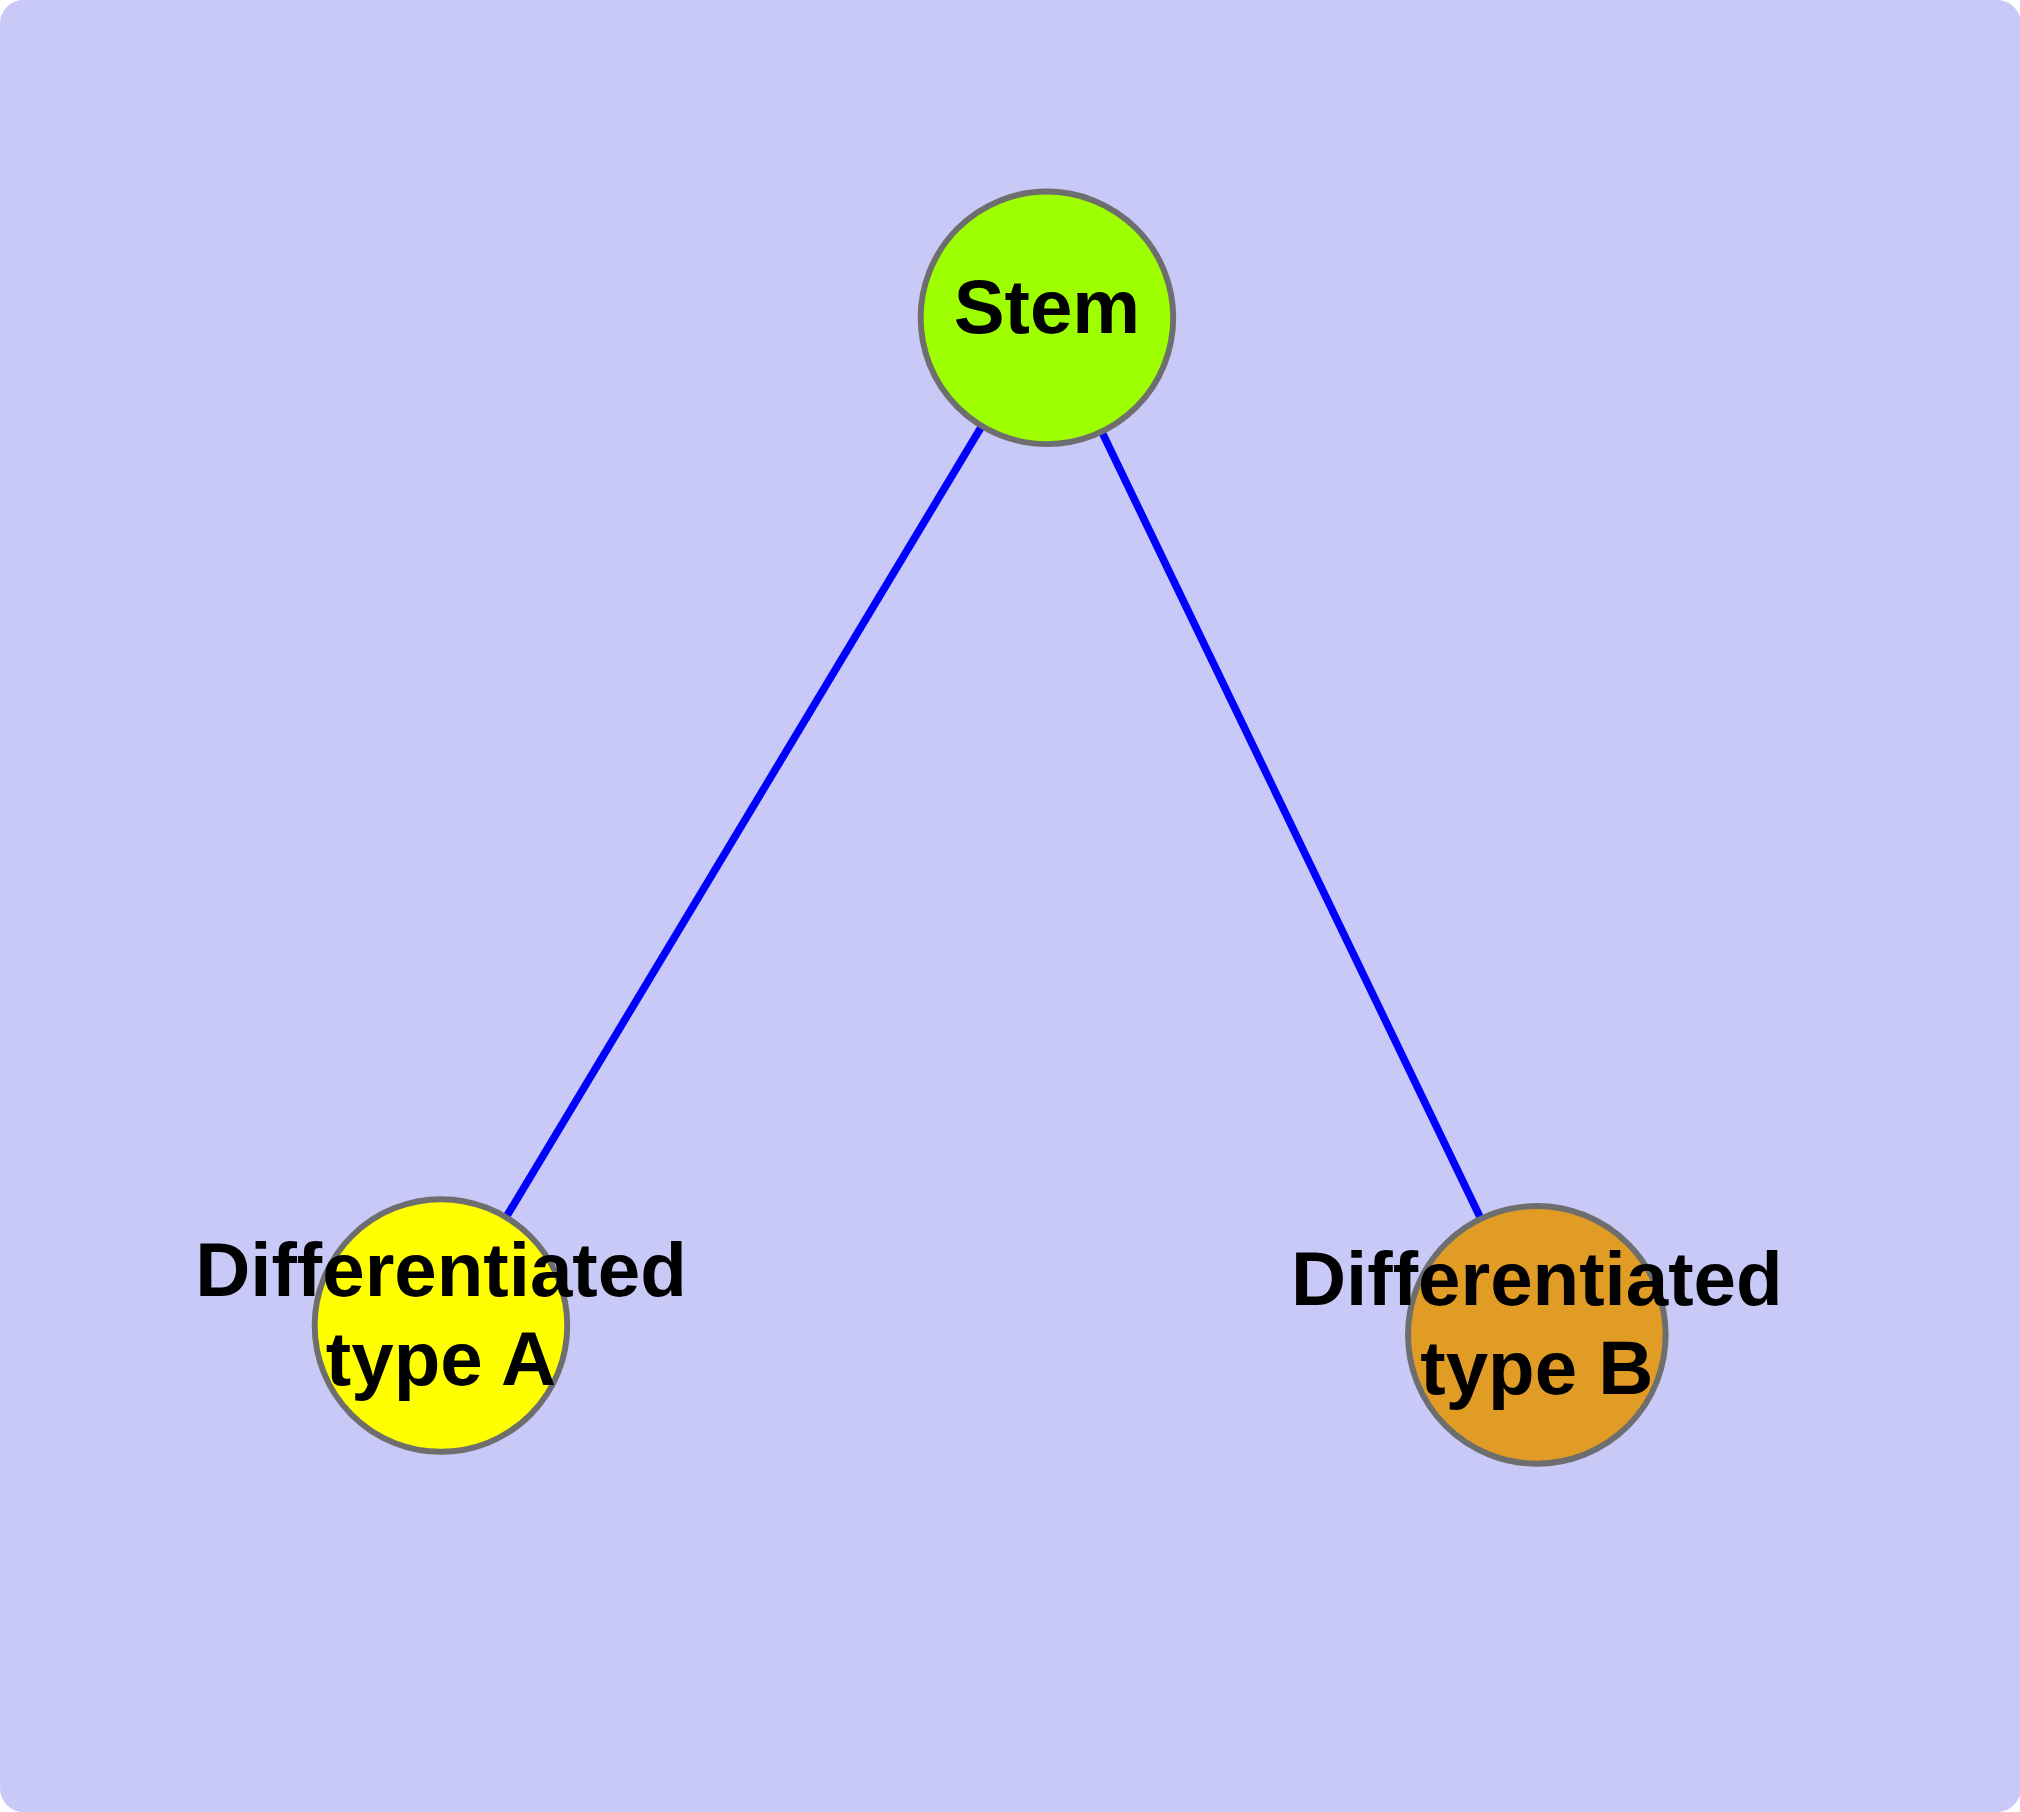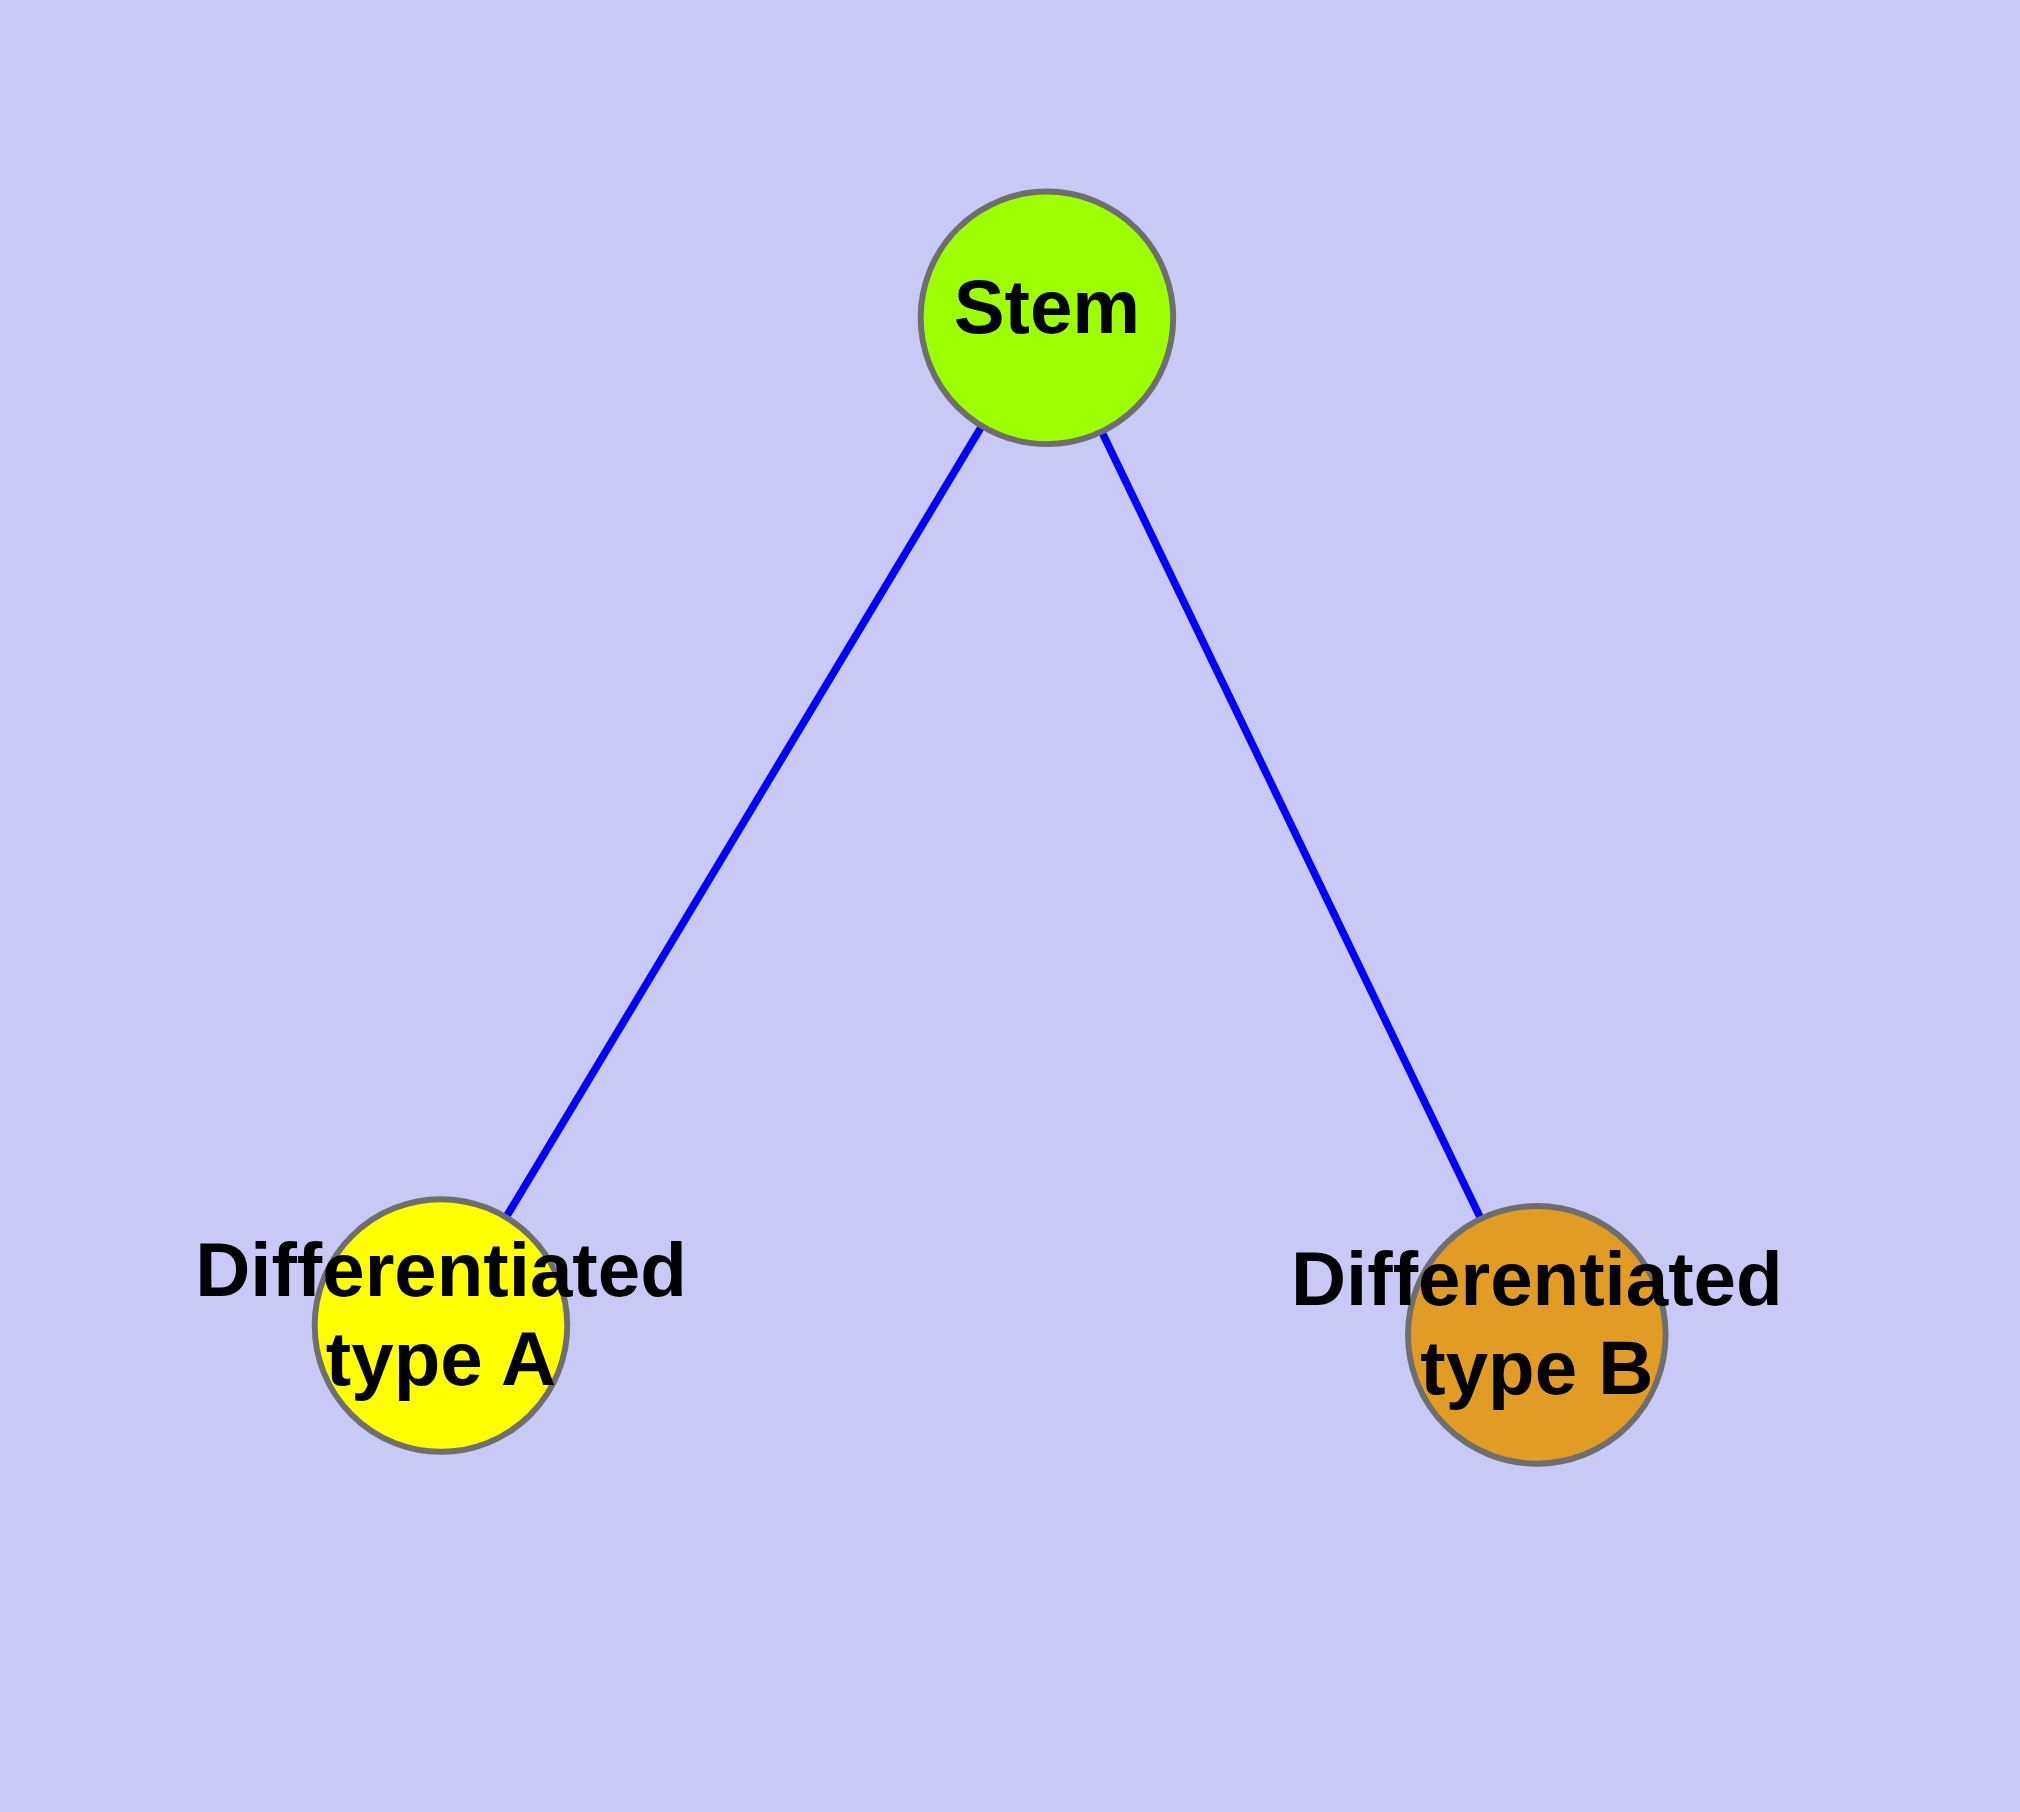--- a/index.html
+++ b/index.html
@@ -27,21 +27,21 @@
   .node-label {
     font-family: "Liberation Sans", sans-serif;
     font-weight: bold;
     fill: #000000;
     paint-order: normal;
   }
 </style>
 </head>
 <body>
 
-<div id="stage" style="width: 2021px; height: 1812px;">
+<div id="stage" style="width: 2021px; height: 1812px; border-radius: 24px;">
   <svg id="canvas" class="graph-svg" viewBox="0 0 2384 2138" style="width: 2021px; height: 1812px;">
 
     <rect id="bg-rect" x="0" y="0" width="2384" height="2138" fill="#C9C9F7"></rect>
 
     <rect id="plot-rect" x="0" y="0" width="2286" height="2138" fill="#C9C9F7"></rect>
 
     <g id="edge-layer">
         <line x1="1158.2138249209327" y1="502.69057646015546" x2="596.7861750790674" y2="1436.3094235398446" stroke="#0000FF" stroke-width="9" stroke-linecap="butt"></line>
         <line x1="1299.6587072426012" y1="509.2395306074764" x2="1747.0394395914404" y2="1438.0576600514335" stroke="#0000FF" stroke-width="9" stroke-linecap="butt"></line>
       </g>

